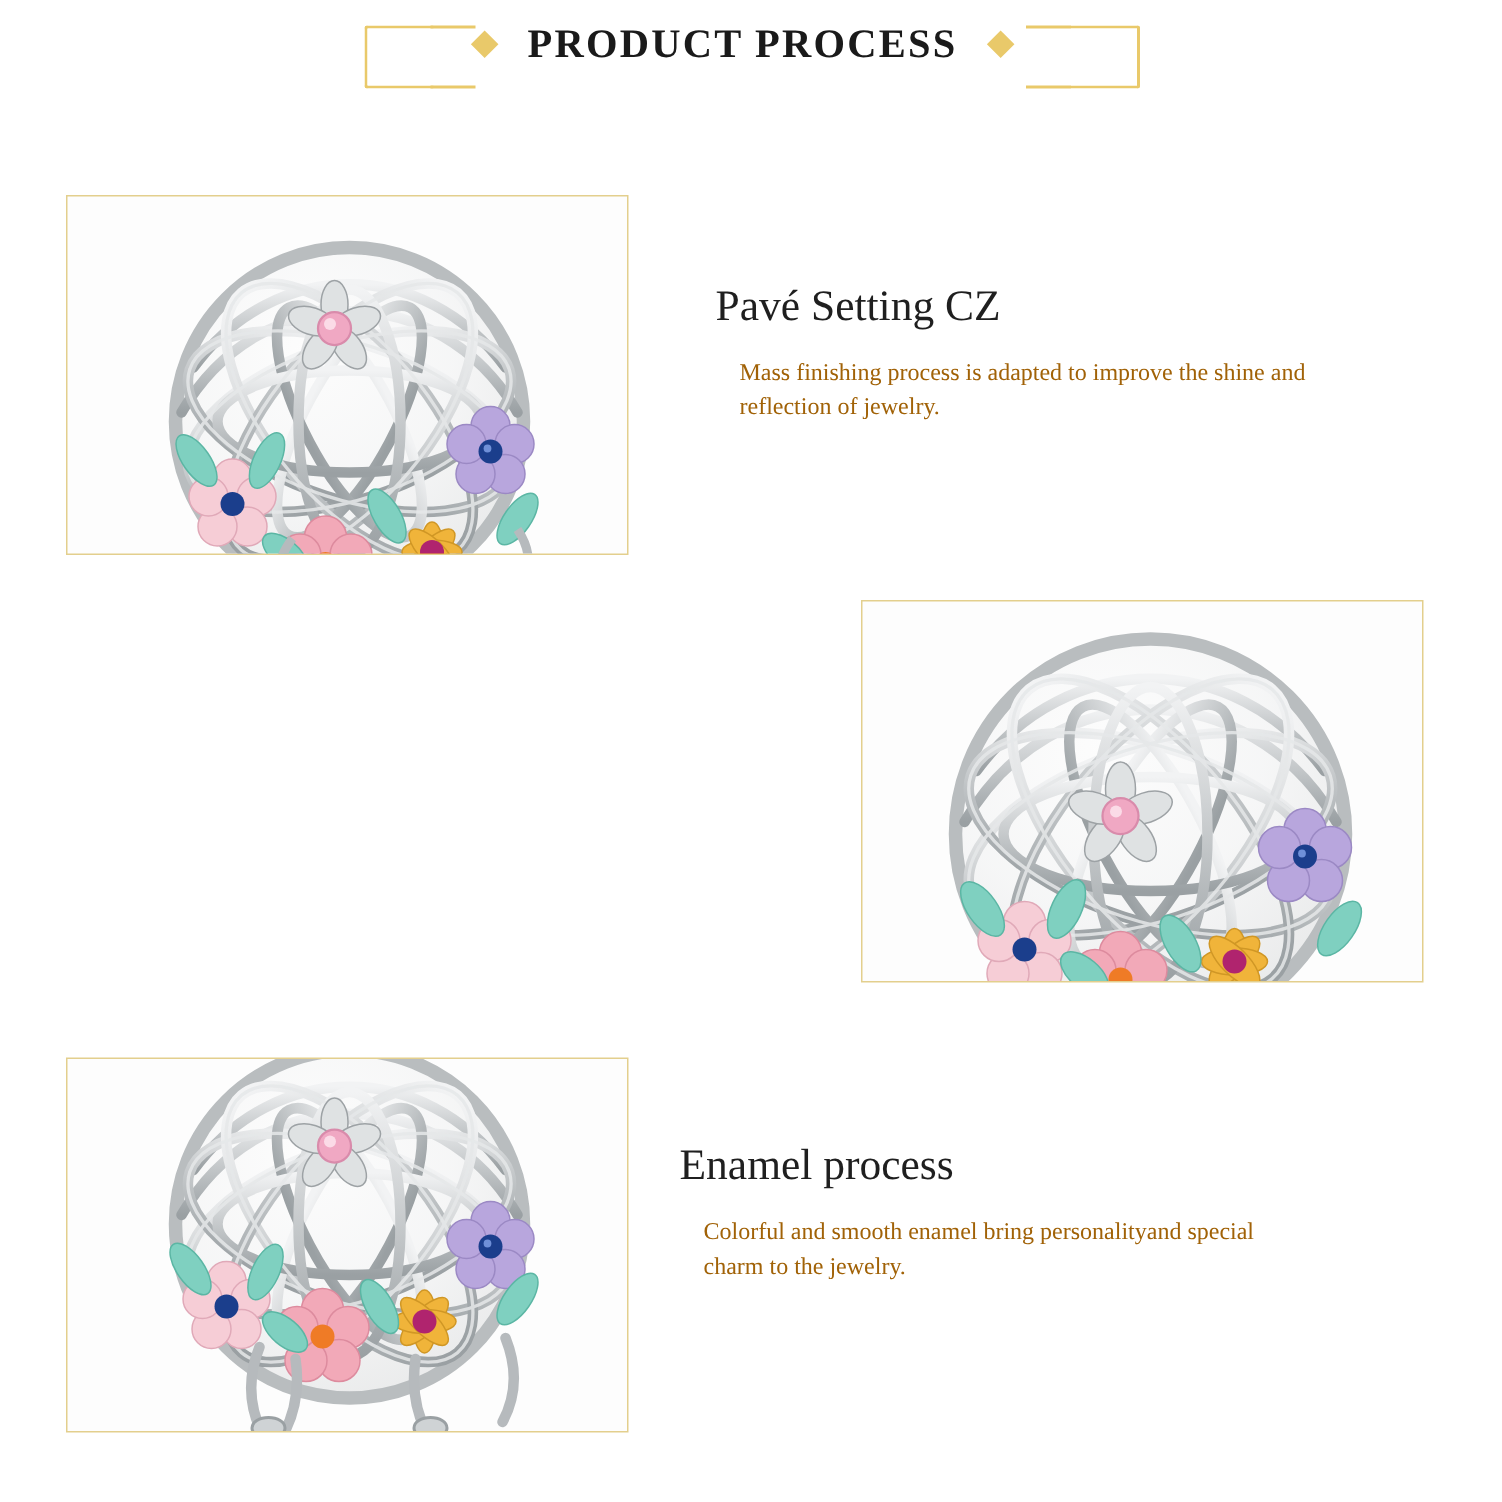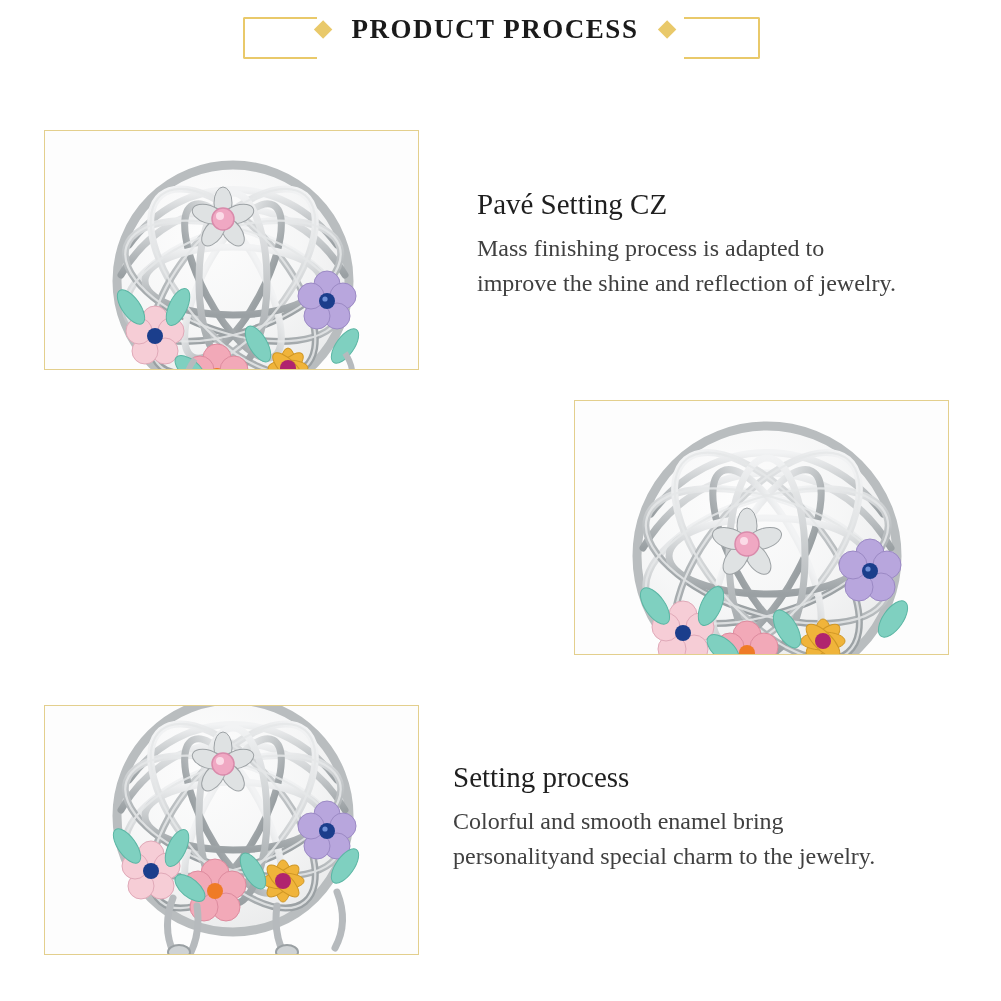--- a/index.html
+++ b/index.html
@@ -96,24 +96,24 @@
   }
   .text-block { flex: none; }
   .feature-title {
     font-size: 29px;
     color: #1f1f1f;
     margin: 0 0 10px 0;
     font-family: "Liberation Serif", serif;
     font-weight: normal;
   }
   .feature-desc {
-    font-size: 24px;
+    font-size: 16px;
     line-height: 1.45;
-    color: #404040;
-    margin: 0;
+    color: #a16207;
+    margin: 16px;
     font-family: "Liberation Serif", serif;
   }
 
   
   #row1 { left: 44px; top: 130px; gap: 24px; }
   #row1 .photo { width: 375px; height: 240px; }
   #row1 .text-block { margin-left: 34px; padding-top: 58px; width: 430px; }
 
   
   #row2 { left: 57px; top: 400px; }
@@ -469,16 +469,16 @@
           <path d="M292,186 q12,30 -2,56"></path>
         </g>
         <g fill="#cfd3d5" stroke="#9aa0a3" stroke-width="2">
           <ellipse cx="134" cy="246" rx="11" ry="7"></ellipse>
           <ellipse cx="242" cy="246" rx="11" ry="7"></ellipse>
         </g>
       </svg>
     </div>
   </div>
   <div class="text-block">
-    <h2 class="feature-title">Setting process</h2>
+    <h2 class="feature-title">Enamel process</h2>
     <p class="feature-desc">Colorful and smooth enamel bring personalityand special charm to the jewelry.</p>
   </div>
 </div>
 
 </body></html>

